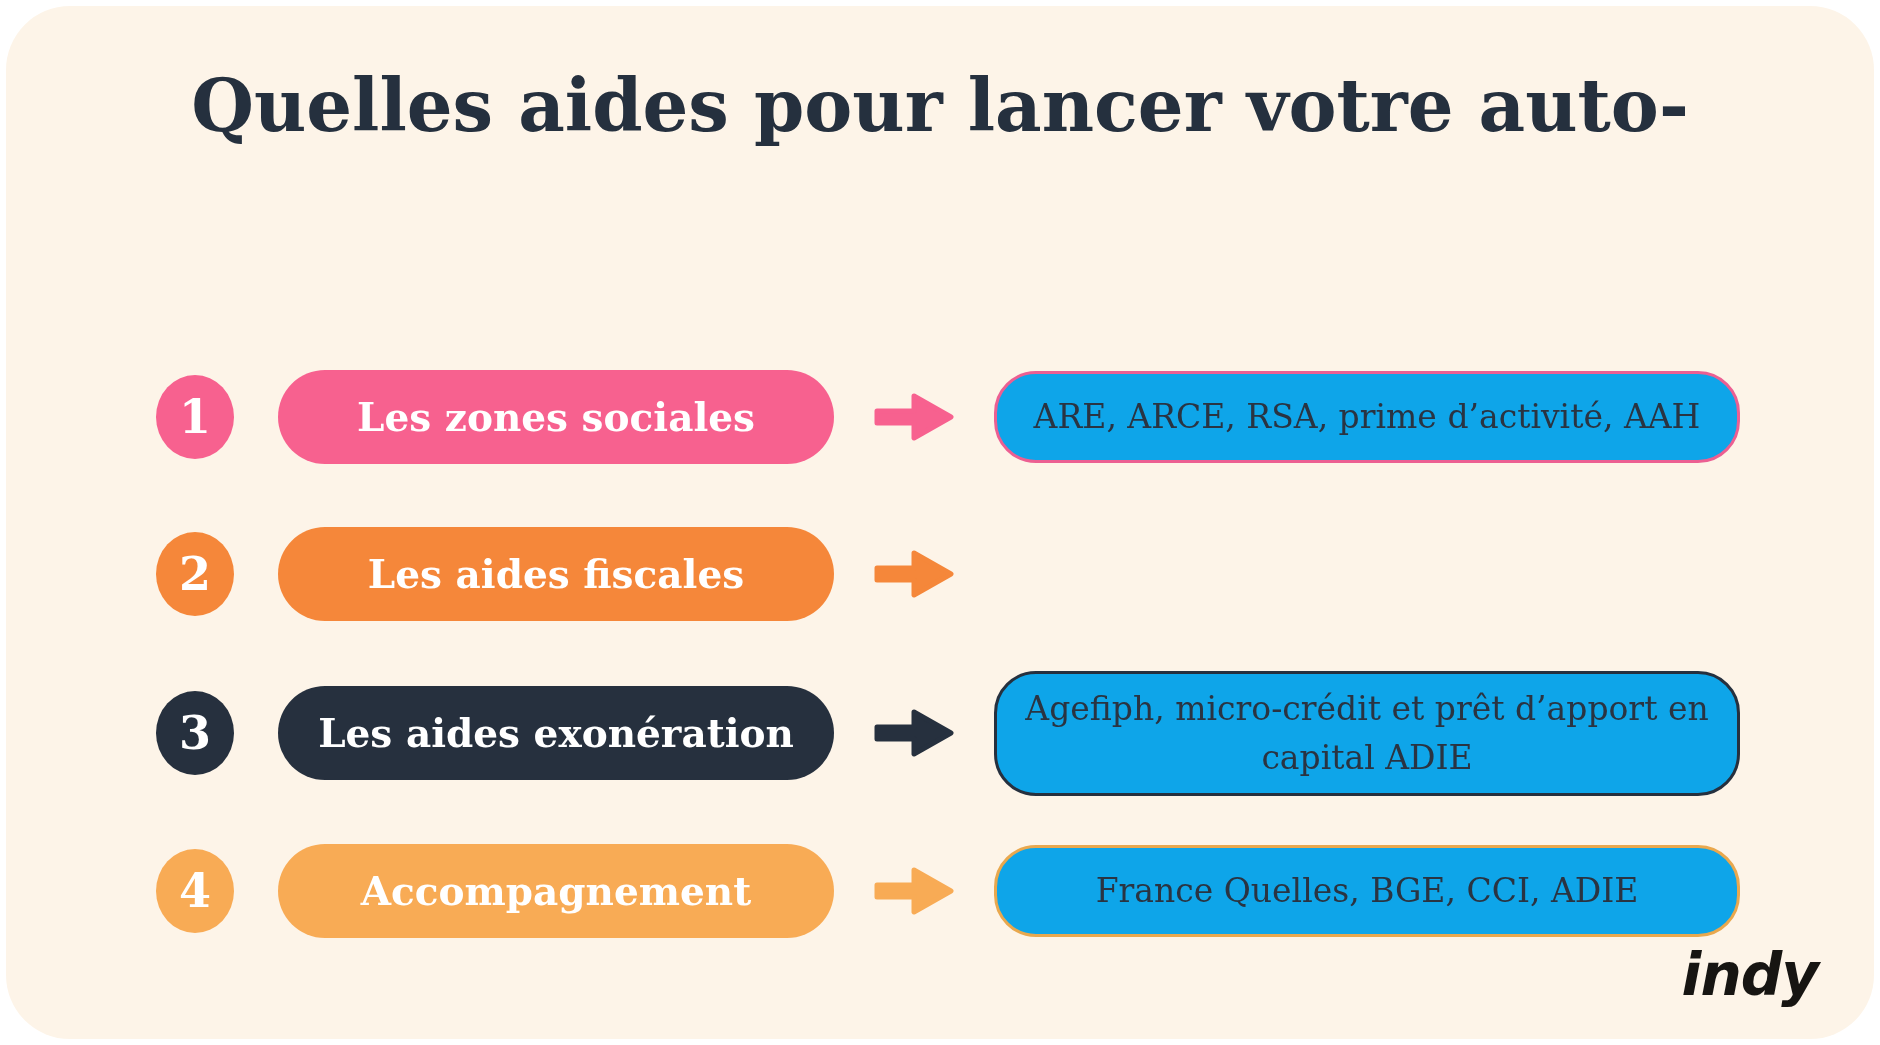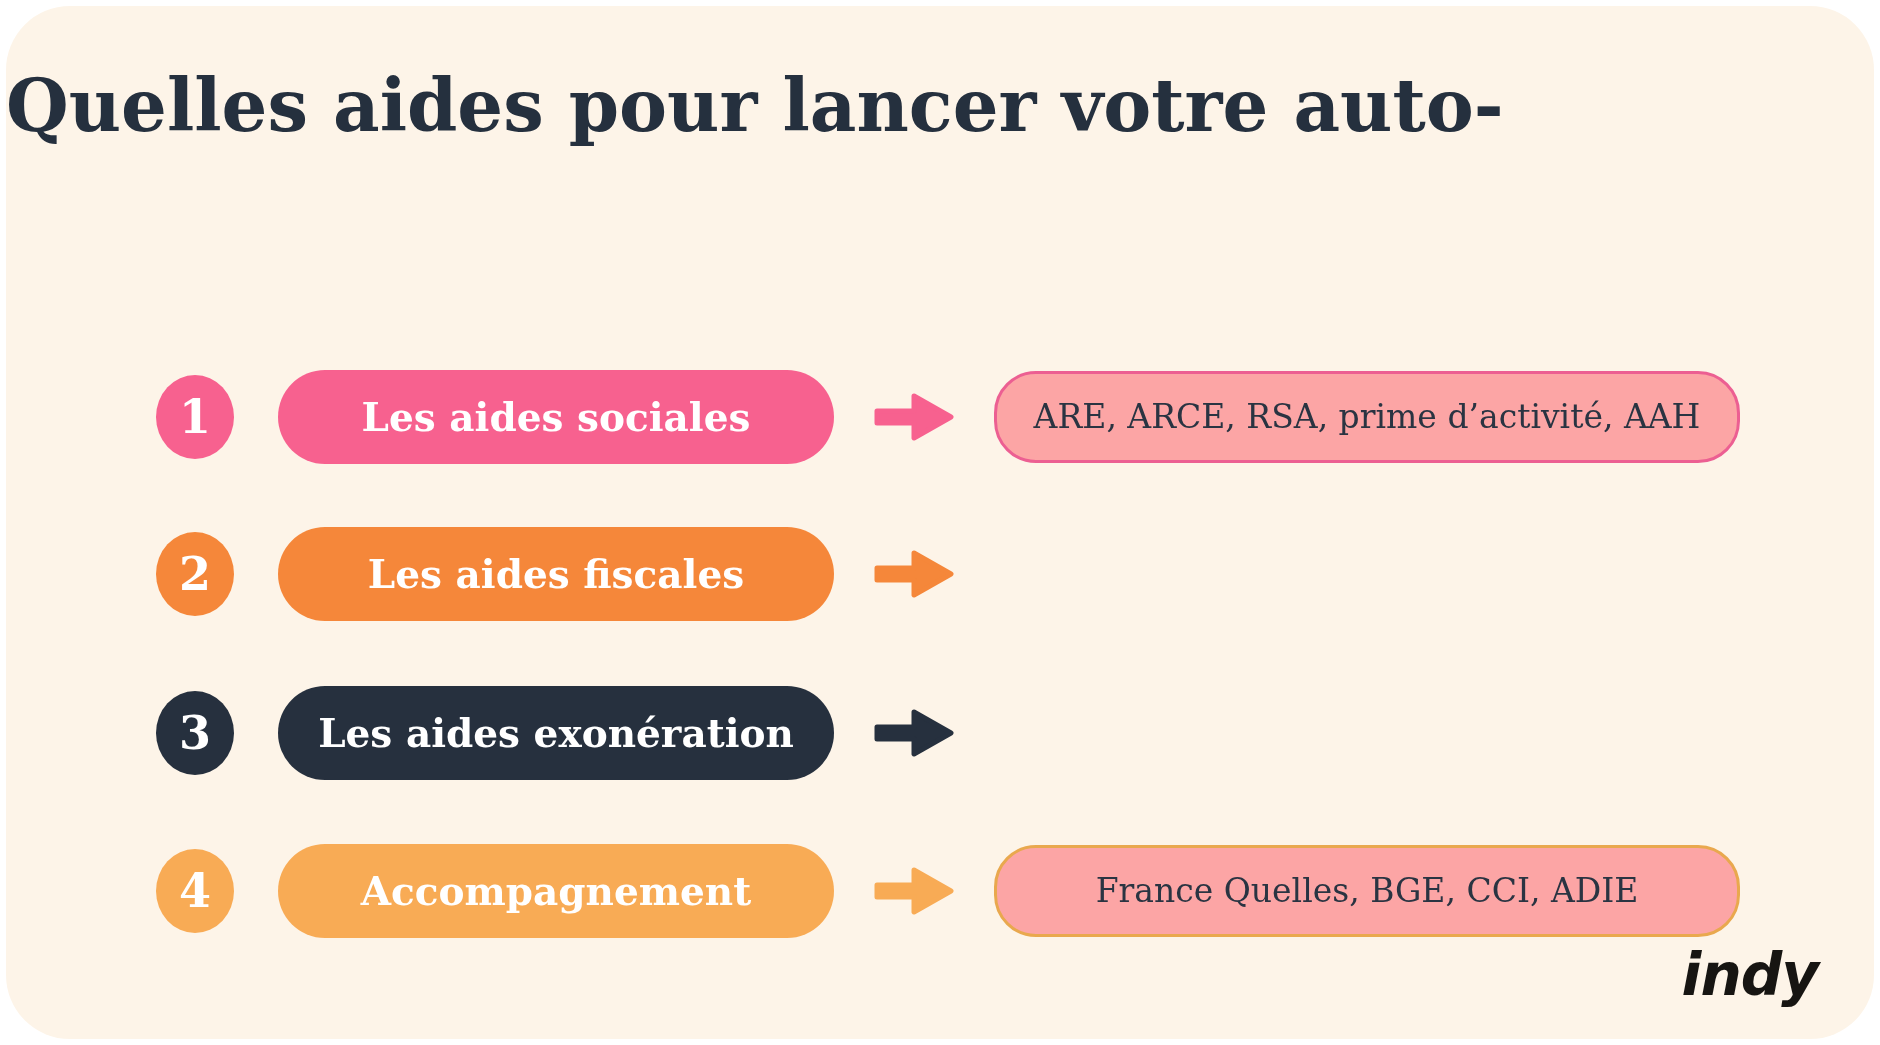--- a/index.html
+++ b/index.html
@@ -13,21 +13,21 @@
   .card {
     position: absolute;
     inset: 6px;
     background: #FDF4E8;
     border-radius: 64px;
     overflow: hidden;
   }
   .title {
     position: absolute;
     top: 44px; left: 0; right: 0;
-    text-align: left;
+    text-align: center;
     font-weight: bold;
     font-size: 72px;
     line-height: 1.55;
     color: #25303E;
   }
   .row {
     position: absolute;
     left: 150px;
     height: 132px;
     display: flex;
@@ -60,21 +60,21 @@
     margin-left: 40px;
     width: 80px; height: 62px;
     color: var(--c);
     flex: none;
   }
   .detail-box {
     margin-left: 40px;
     width: 746px;
     box-sizing: border-box;
     min-height: 92px;
-    background: #fca5a5;
+    background: #0ea5e9;
     border: 3px solid var(--bc);
     border-radius: 42px;
     display: flex; align-items: center; justify-content: center;
     text-align: center;
     font-size: 33px;
     line-height: 1.5;
     color: #2A3442;
     padding: 10px 28px;
     flex: none;
   }
@@ -93,41 +93,42 @@
 <body>
 
 <div class="card">
 
   <div class="title">
     <div>Quelles aides pour lancer votre auto-</div>
   </div>
 
   <div class="row row-1" style="--c: #F7618F; --bc: #EC5F92;">
     <div class="num">1</div>
-    <div class="pill">Les aides sociales</div>
+    <div class="pill">Les zones sociales</div>
     <svg class="arrow" viewBox="0 0 80 62">
       <path d="M3 25 H40 V10 L77 31 L40 52 V37 H3 Z" fill="currentColor" stroke="currentColor" stroke-width="5" stroke-linejoin="round"></path>
     </svg>
     <div class="detail-box">ARE, ARCE, RSA, prime d’activité, AAH</div>
   </div>
 
   <div class="row row-2" style="--c: #F5873A; --bc: #EE8A3F;">
     <div class="num">2</div>
     <div class="pill">Les aides fiscales</div>
     <svg class="arrow" viewBox="0 0 80 62">
       <path d="M3 25 H40 V10 L77 31 L40 52 V37 H3 Z" fill="currentColor" stroke="currentColor" stroke-width="5" stroke-linejoin="round"></path>
     </svg>
   </div>
 
   <div class="row row-3" style="--c: #26303E; --bc: #26303E;">
     <div class="num">3</div>
     <div class="pill">Les aides exonération</div>
     <svg class="arrow" viewBox="0 0 80 62">
       <path d="M3 25 H40 V10 L77 31 L40 52 V37 H3 Z" fill="currentColor" stroke="currentColor" stroke-width="5" stroke-linejoin="round"></path>
     </svg>
+    <div class="detail-box">Agefiph, micro-crédit et prêt d’apport en capital ADIE</div>
   </div>
 
   <div class="row row-4" style="--c: #F8AB55; --bc: #E9A84E;">
     <div class="num">4</div>
     <div class="pill">Accompagnement</div>
     <svg class="arrow" viewBox="0 0 80 62">
       <path d="M3 25 H40 V10 L77 31 L40 52 V37 H3 Z" fill="currentColor" stroke="currentColor" stroke-width="5" stroke-linejoin="round"></path>
     </svg>
     <div class="detail-box">France Quelles, BGE, CCI, ADIE</div>
   </div>

